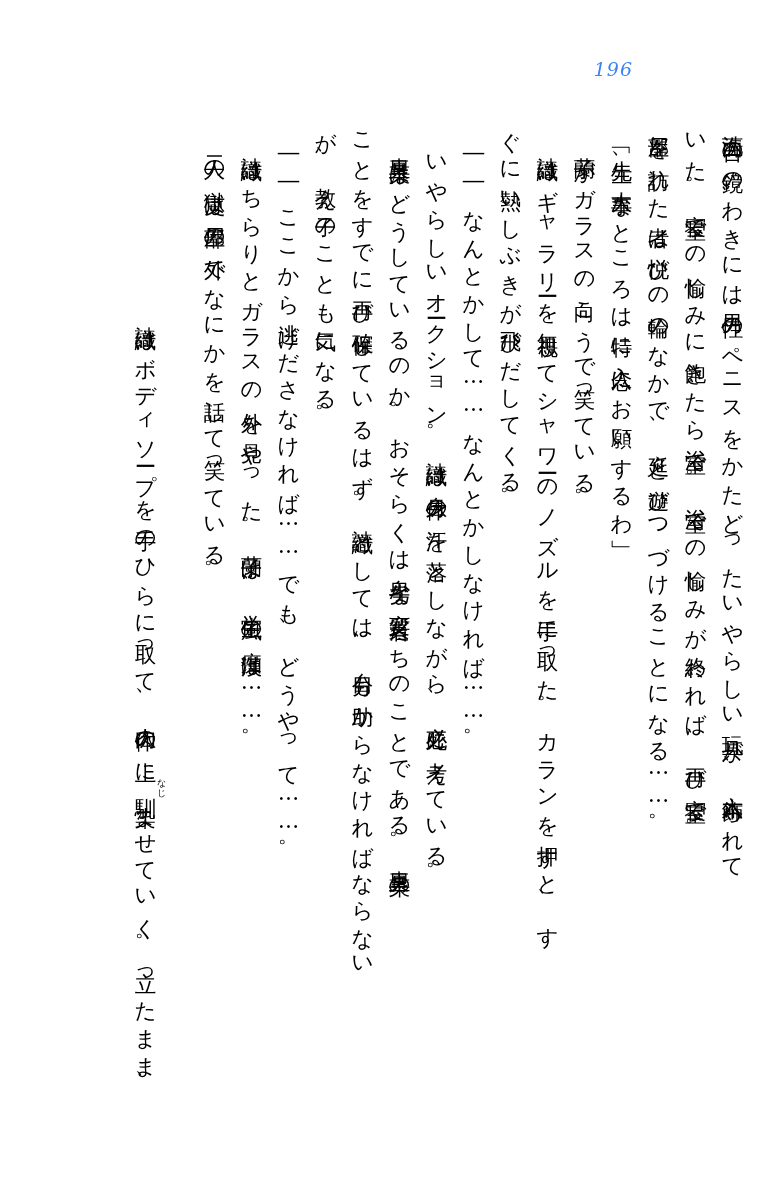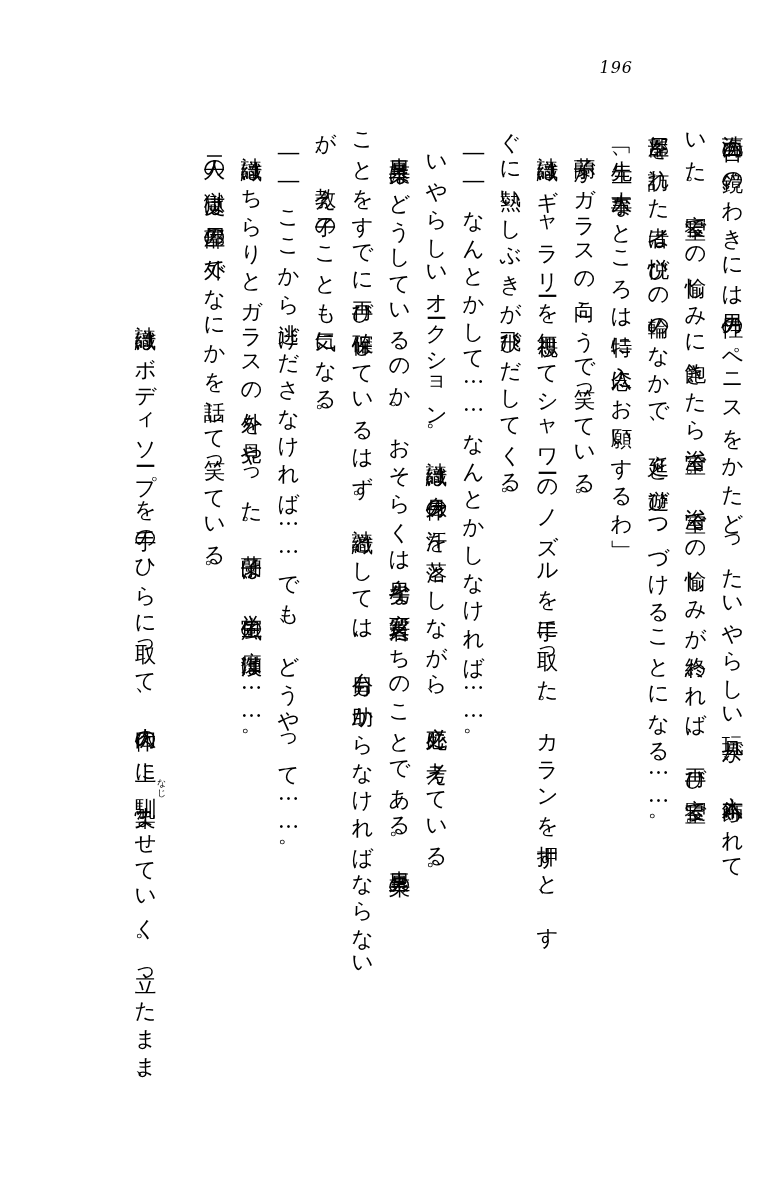--- a/index.html
+++ b/index.html
@@ -22,23 +22,23 @@
     background: #ffffff;
   }
 
   
   .page-number {
     position: absolute;
     top: 58px;
     right: 148px;
     font-family: "DejaVu Serif", "Liberation Serif", serif;
     font-style: italic;
-    font-size: 16px;
+    font-size: 19px;
     letter-spacing: 1px;
-    color: #000000;
+    color: #3b82f6;
   }
 
   
   .text-block {
     position: absolute;
     top: 118px;
     right: 38px;
     left: 40px;
     height: 1010px;
     display: flex;

